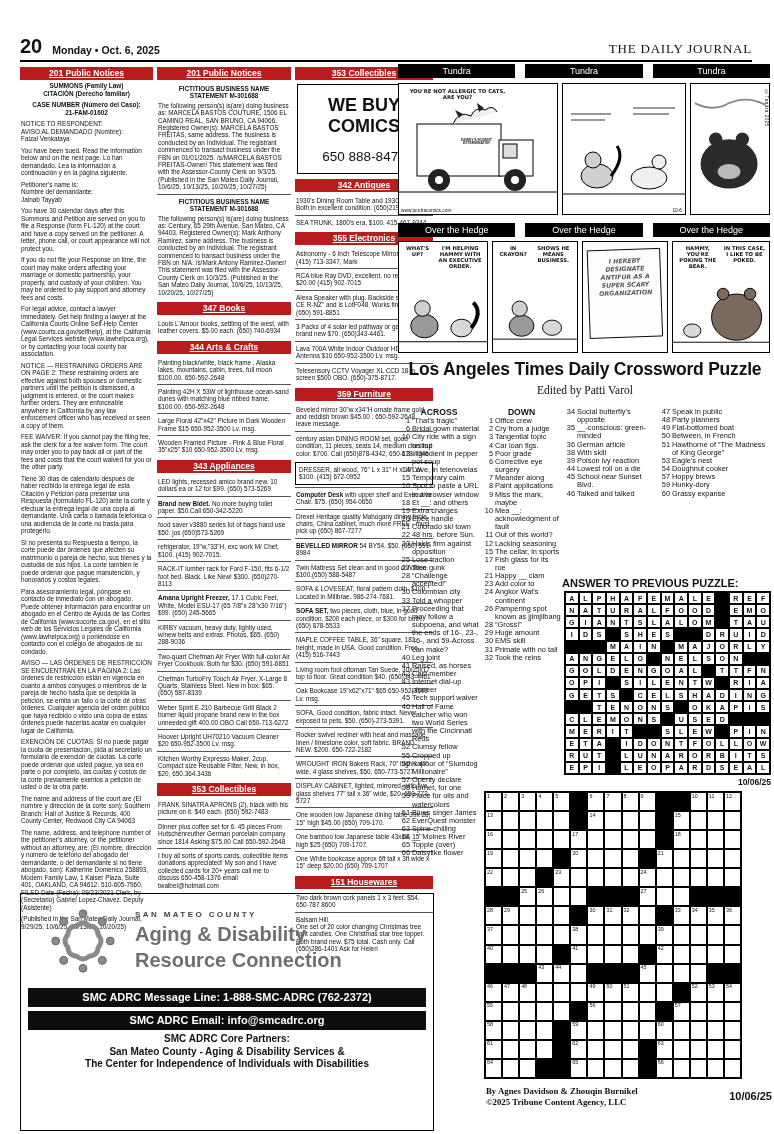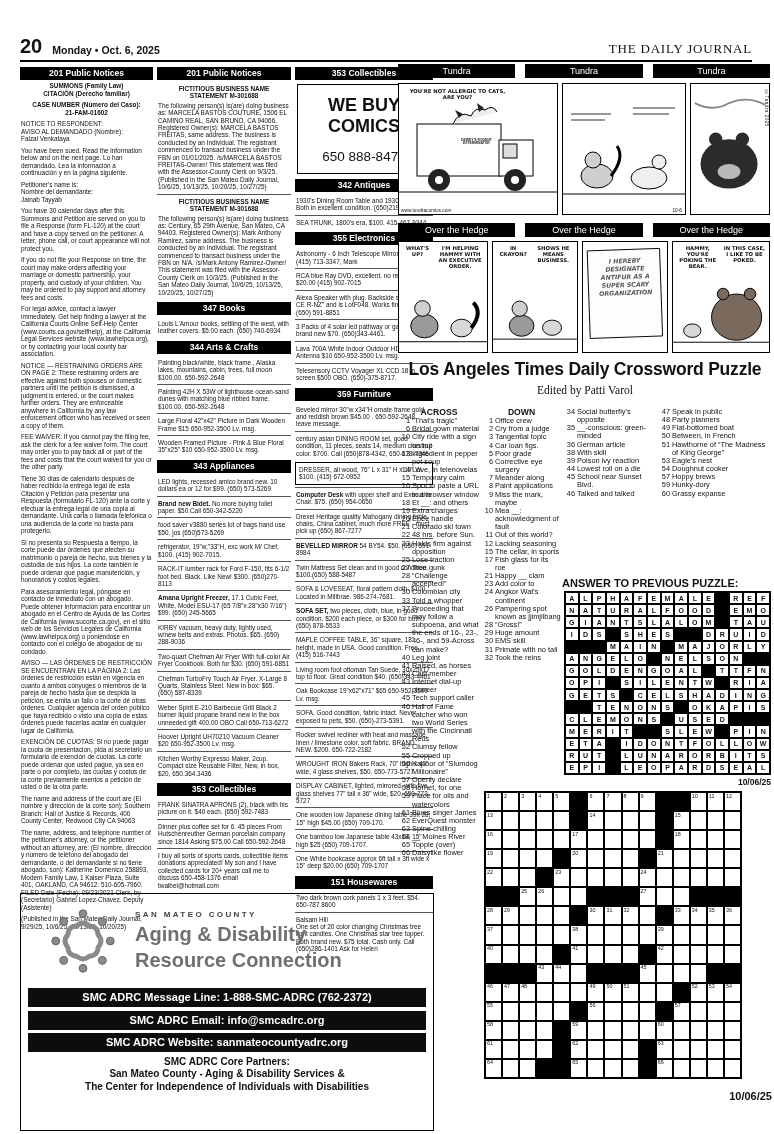--- a/index.html
+++ b/index.html
@@ -7,21 +7,21 @@
   
   .hdr{position:absolute;left:20px;right:22px;top:30px;height:26px;border-bottom:2px solid #000;display:flex;align-items:flex-end;padding-bottom:4px;}
   .hdr .pageno{font-size:20px;font-weight:bold;line-height:20px;}
   .hdr .hdate{font-size:10.5px;font-weight:bold;margin-left:10px;line-height:12px;}
   .hdr .masthead{margin-left:auto;font-family:"Liberation Serif",serif;font-size:13px;letter-spacing:.8px;line-height:14px;}
   
   .col{position:absolute;top:64px;}
   .col1{left:20px;width:133px;}
   .col2{left:157px;width:134px;}
   .col3{left:295px;width:138px;}
-  .secbar{background:#000000;color:#fff;text-align:center;font-size:8.5px;font-weight:bold;line-height:13px;height:13px;margin:3px 0 2px 0;}
+  .secbar{background:#b91c1c;color:#fff;text-align:center;font-size:8.5px;font-weight:bold;line-height:13px;height:13px;margin:3px 0 2px 0;text-decoration:underline;}
   .para{font-size:6.4px;line-height:7.5px;margin:0 1px 4px 1px;white-space:pre-line;}
   .para.cb{text-align:center;font-weight:bold;}
   .ad{font-size:6.4px;line-height:7.4px;padding:3px 1px;}
   .ad + .ad{border-top:.5px solid #555;}
   .ad.boxed{border:1px solid #000 !important;padding:3px;margin:2px 0;}
   .ad .fbn{display:block;text-align:center;font-weight:bold;white-space:pre-line;margin-bottom:2px;}
   .webuy{border:1.2px solid #000;margin:4px 2px 5px 2px;text-align:center;padding:10px 2px 9px 2px;}
   .webuy .wl{font-size:18px;font-weight:bold;line-height:21px;}
   .webuy .wp{font-size:13.5px;margin-top:12px;}
   
@@ -400,21 +400,21 @@
           <div class="clue">
             <span class="cn">42</span>
             <span class="ct">Cast member</span>
           </div>
           <div class="clue">
             <span class="cn">43</span>
             <span class="ct">Internet dial-up pioneer</span>
           </div>
           <div class="clue">
             <span class="cn">45</span>
-            <span class="ct">Tech support caller</span>
+            <span class="ct">Tech support waiver</span>
           </div>
           <div class="clue">
             <span class="cn">46</span>
             <span class="ct">Hall of Fame catcher who won two World Series with the Cincinnati Reds</span>
           </div>
           <div class="clue">
             <span class="cn">52</span>
             <span class="ct">Clumsy fellow</span>
           </div>
           <div class="clue">
@@ -1224,20 +1224,24 @@
         <div class="gcell blk"></div>
         <div class="gcell">
           <span class="num">66</span>
         </div>
         <div class="gcell"></div>
         <div class="gcell"></div>
         <div class="gcell"></div>
         <div class="gcell"></div>
       </div>
 
+    <div class="xwby">
+      <div>By Agnes Davidson &amp; Zhouqin Burnikel</div>
+      <div>©2025 Tribune Content Agency, LLC</div>
+    </div>
     <div class="xwdate">10/06/25</div>
   </div>
 
   <div class="adrc">
     <div class="adrc-top">
       <svg width="76" height="76" viewBox="0 0 78 78">
         <g>
           <g transform="rotate(0 39 39)">
               <circle class="sq" cx="39" cy="11" r="4"></circle>
               <path d="M32 24 q7 -7 14 0" stroke="#8a8a8a" stroke-width="5" fill="none"></path>
@@ -1274,21 +1278,20 @@
       </svg>
       <div class="adrc-text">
         <div class="adrc-small">SAN MATEO COUNTY</div>
         <div class="adrc-big">Aging &amp; Disability</div>
         <div class="adrc-big">Resource Connection</div>
       </div>
     </div>
     <div class="adrc-bars" id="adrc-bars">
         <div class="bar">SMC ADRC Message Line: 1-888-SMC-ADRC (762-2372)</div>
         <div class="bar">SMC ADRC Email: info@smcadrc.org</div>
-        <div class="bar">SMC ADRC Website: sanmateocountyadrc.org</div>
       </div>
     <div class="partners">
       <div>SMC ADRC Core Partners:</div>
       <div>San Mateo County - Aging &amp; Disability Services &amp;</div>
       <div>The Center for Independence of Individuals with Disabilities</div>
     </div>
   </div>
 
 </div>
 

